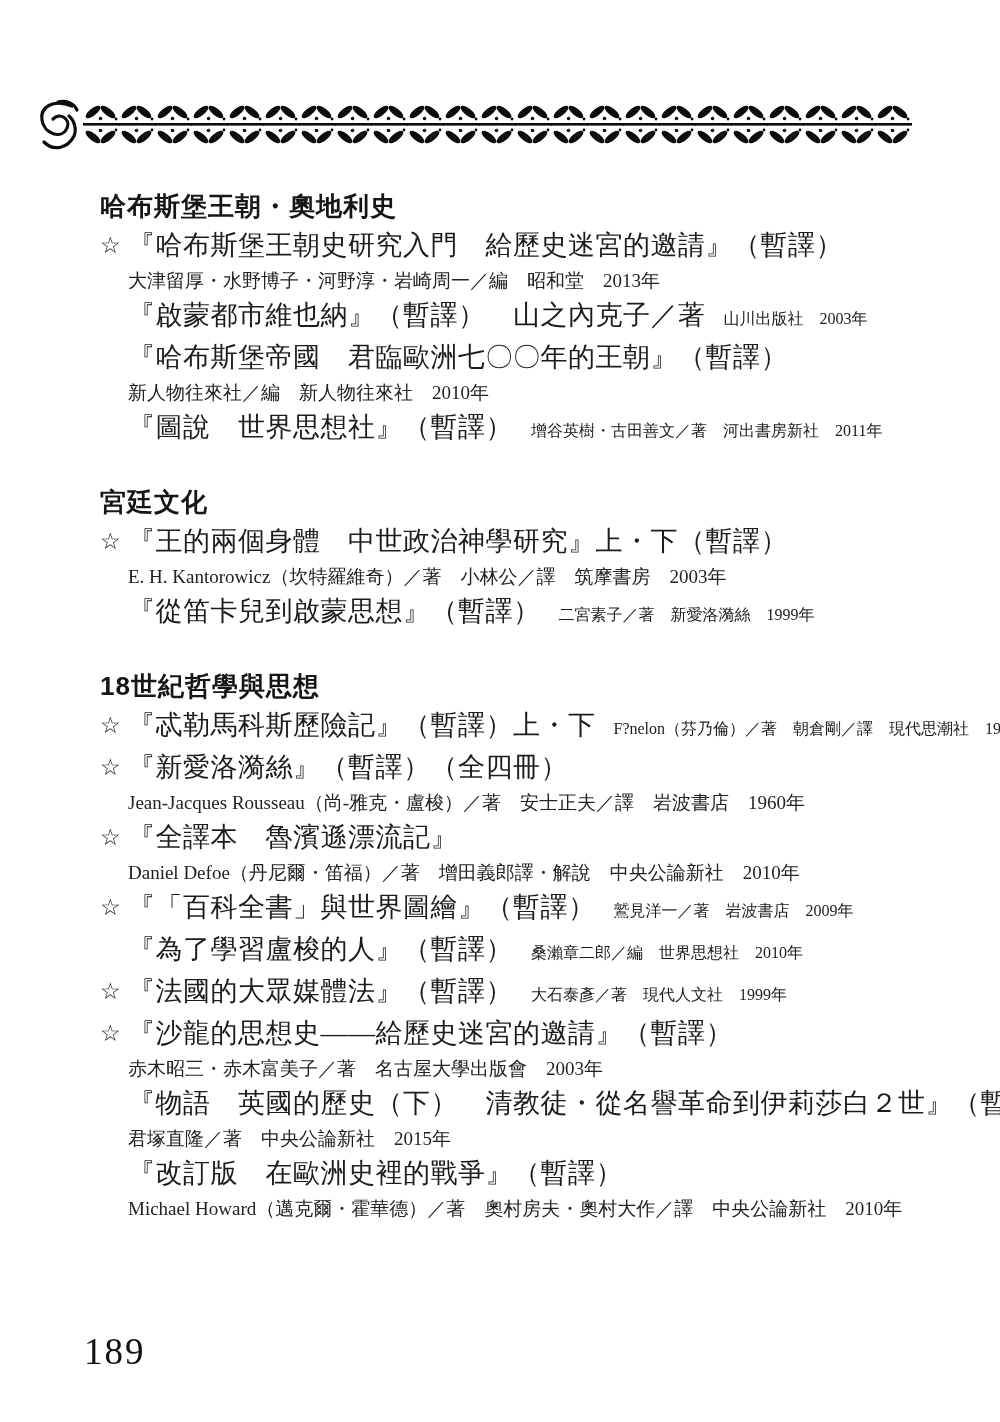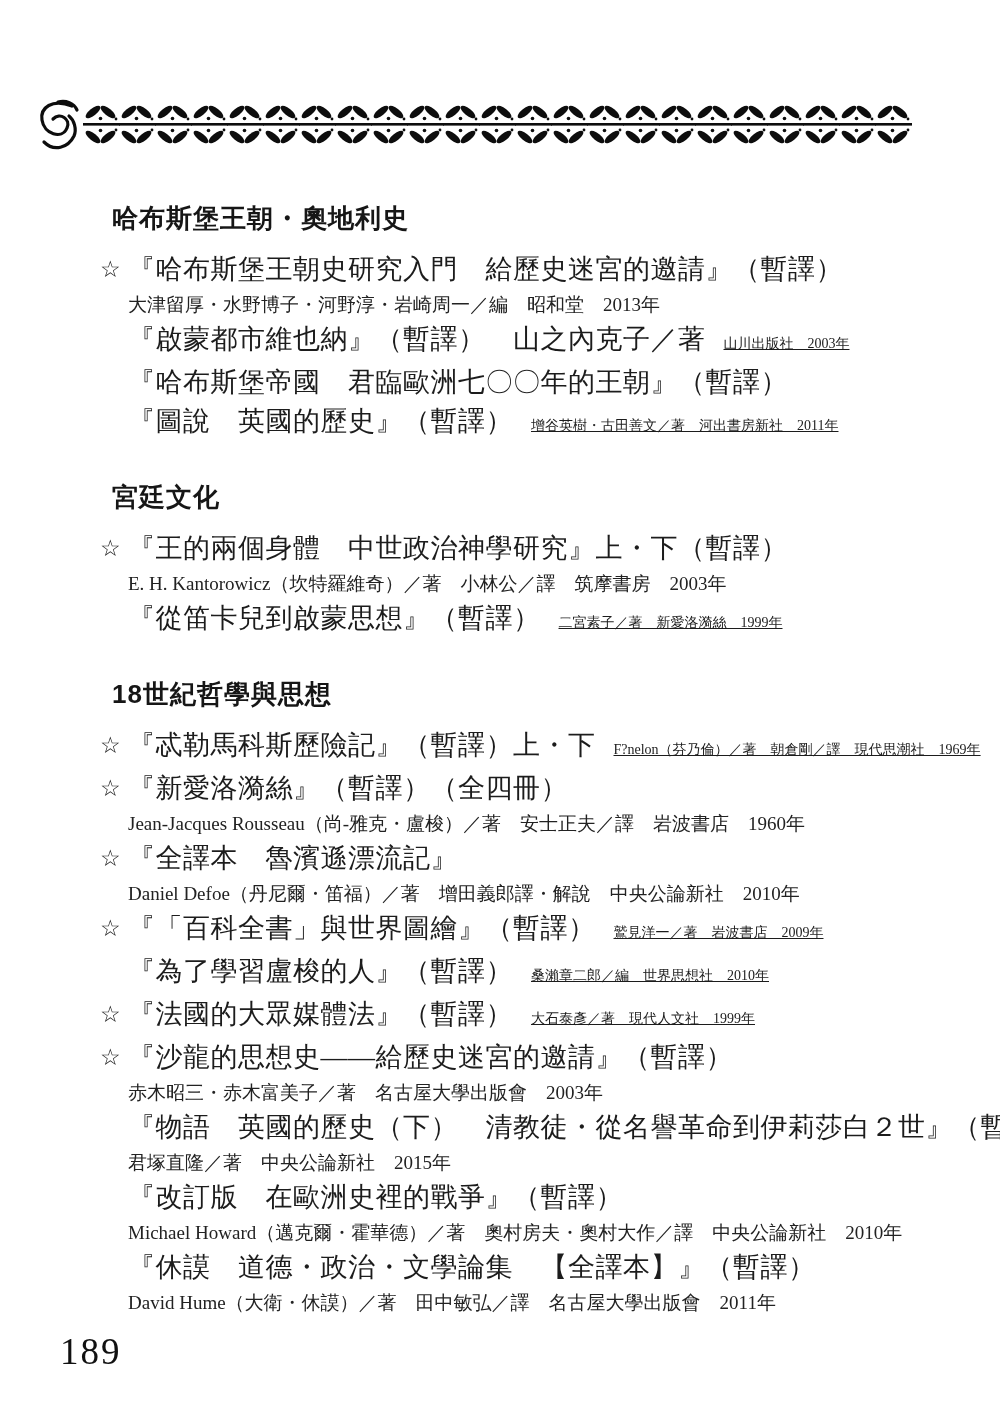--- a/index.html
+++ b/index.html
@@ -5,28 +5,28 @@
   html,body{margin:0;padding:0;}
   body{
     width:1000px;height:1422px;position:relative;background:#ffffff;
     font-family:"Liberation Serif",serif;color:#1c1c1c;overflow:hidden;
   }
   .ornament-border{position:absolute;top:98px;left:36px;width:880px;height:56px;}
   .content{position:absolute;left:100px;top:186px;width:880px;}
   .section{margin:0 0 32px 0;}
   .section-heading{
     font-family:"Liberation Sans",sans-serif;font-weight:600;
-    font-size:26px;line-height:40px;margin:12px;color:#161616;letter-spacing:1px;
+    font-size:26px;line-height:40px;margin:0;color:#161616;letter-spacing:1px;
   }
   .entry-line{font-size:27px;line-height:39px;white-space:nowrap;letter-spacing:0.5px;}
   .star-slot{display:inline-block;width:28px;font-size:23px;vertical-align:1px;}
   .entry-title{font-family:"Liberation Serif",serif;}
-  .entry-meta{font-size:14px;margin-left:18px;letter-spacing:0;text-decoration:underline;}
+  .entry-meta{font-size:16px;margin-left:18px;letter-spacing:0;}
   .entry-detail{font-size:19px;line-height:31px;padding-left:28px;white-space:nowrap;letter-spacing:0;color:#222;}
-  .page-number{position:absolute;left:60px;top:1330px;font-size:37px;letter-spacing:2px;color:#111;}
+  .page-number{position:absolute;left:84px;top:1330px;font-size:37px;letter-spacing:2px;color:#111;}
 </style>
 </head>
 <body>
 
 <div class="ornament-border">
   <svg width="880" height="56" viewBox="0 0 880 56" xmlns="http://www.w3.org/2000/svg">
     <defs>
       <g id="leafcluster" fill="#0d0d0d">
         <rect x="-3" y="25" width="37" height="2.6"></rect>
         <ellipse cx="7" cy="14" rx="9" ry="3.6" transform="rotate(-38 7 14)"></ellipse>
@@ -88,25 +88,26 @@
     <div class="entry-line">
       <span class="star-slot"></span><span class="entry-title">『啟蒙都市維也納』（暫譯）　山之內克子／著</span><span class="entry-meta">山川出版社　2003年</span>
     </div>
   </div>
 
 
   <div class="entry">
     <div class="entry-line">
       <span class="star-slot"></span><span class="entry-title">『哈布斯堡帝國　君臨歐洲七〇〇年的王朝』（暫譯）</span>
     </div>
+  <div class="entry-detail">新人物往來社／編　新人物往來社　2010年</div>
       </div>
 
   <div class="entry">
     <div class="entry-line">
-      <span class="star-slot"></span><span class="entry-title">『圖說　英國的歷史』（暫譯）</span><span class="entry-meta">增谷英樹・古田善文／著　河出書房新社　2011年</span>
+      <span class="star-slot"></span><span class="entry-title">『圖說　世界思想社』（暫譯）</span><span class="entry-meta">增谷英樹・古田善文／著　河出書房新社　2011年</span>
     </div>
   </div>
 </section>
 
   <section class="section">
     <h2 class="section-heading">宮廷文化</h2>
 
   <div class="entry">
     <div class="entry-line">
       <span class="star-slot">☆</span><span class="entry-title">『王的兩個身體　中世政治神學研究』上・下（暫譯）</span>
@@ -176,22 +177,16 @@
   <div class="entry-detail">君塚直隆／著　中央公論新社　2015年</div>
       </div>
 
   <div class="entry">
     <div class="entry-line">
       <span class="star-slot"></span><span class="entry-title">『改訂版　在歐洲史裡的戰爭』（暫譯）</span>
     </div>
   <div class="entry-detail">Michael Howard（邁克爾・霍華德）／著　奧村房夫・奧村大作／譯　中央公論新社　2010年</div>
       </div>
 
-  <div class="entry">
-    <div class="entry-line">
-      <span class="star-slot"></span><span class="entry-title">『休謨　道德・政治・文學論集　【全譯本】』（暫譯）</span>
-    </div>
-  <div class="entry-detail">David Hume（大衛・休謨）／著　田中敏弘／譯　名古屋大學出版會　2011年</div>
-      </div>
 </section>
 </main>
 
 <div class="page-number">189</div>
 
 </body></html>

